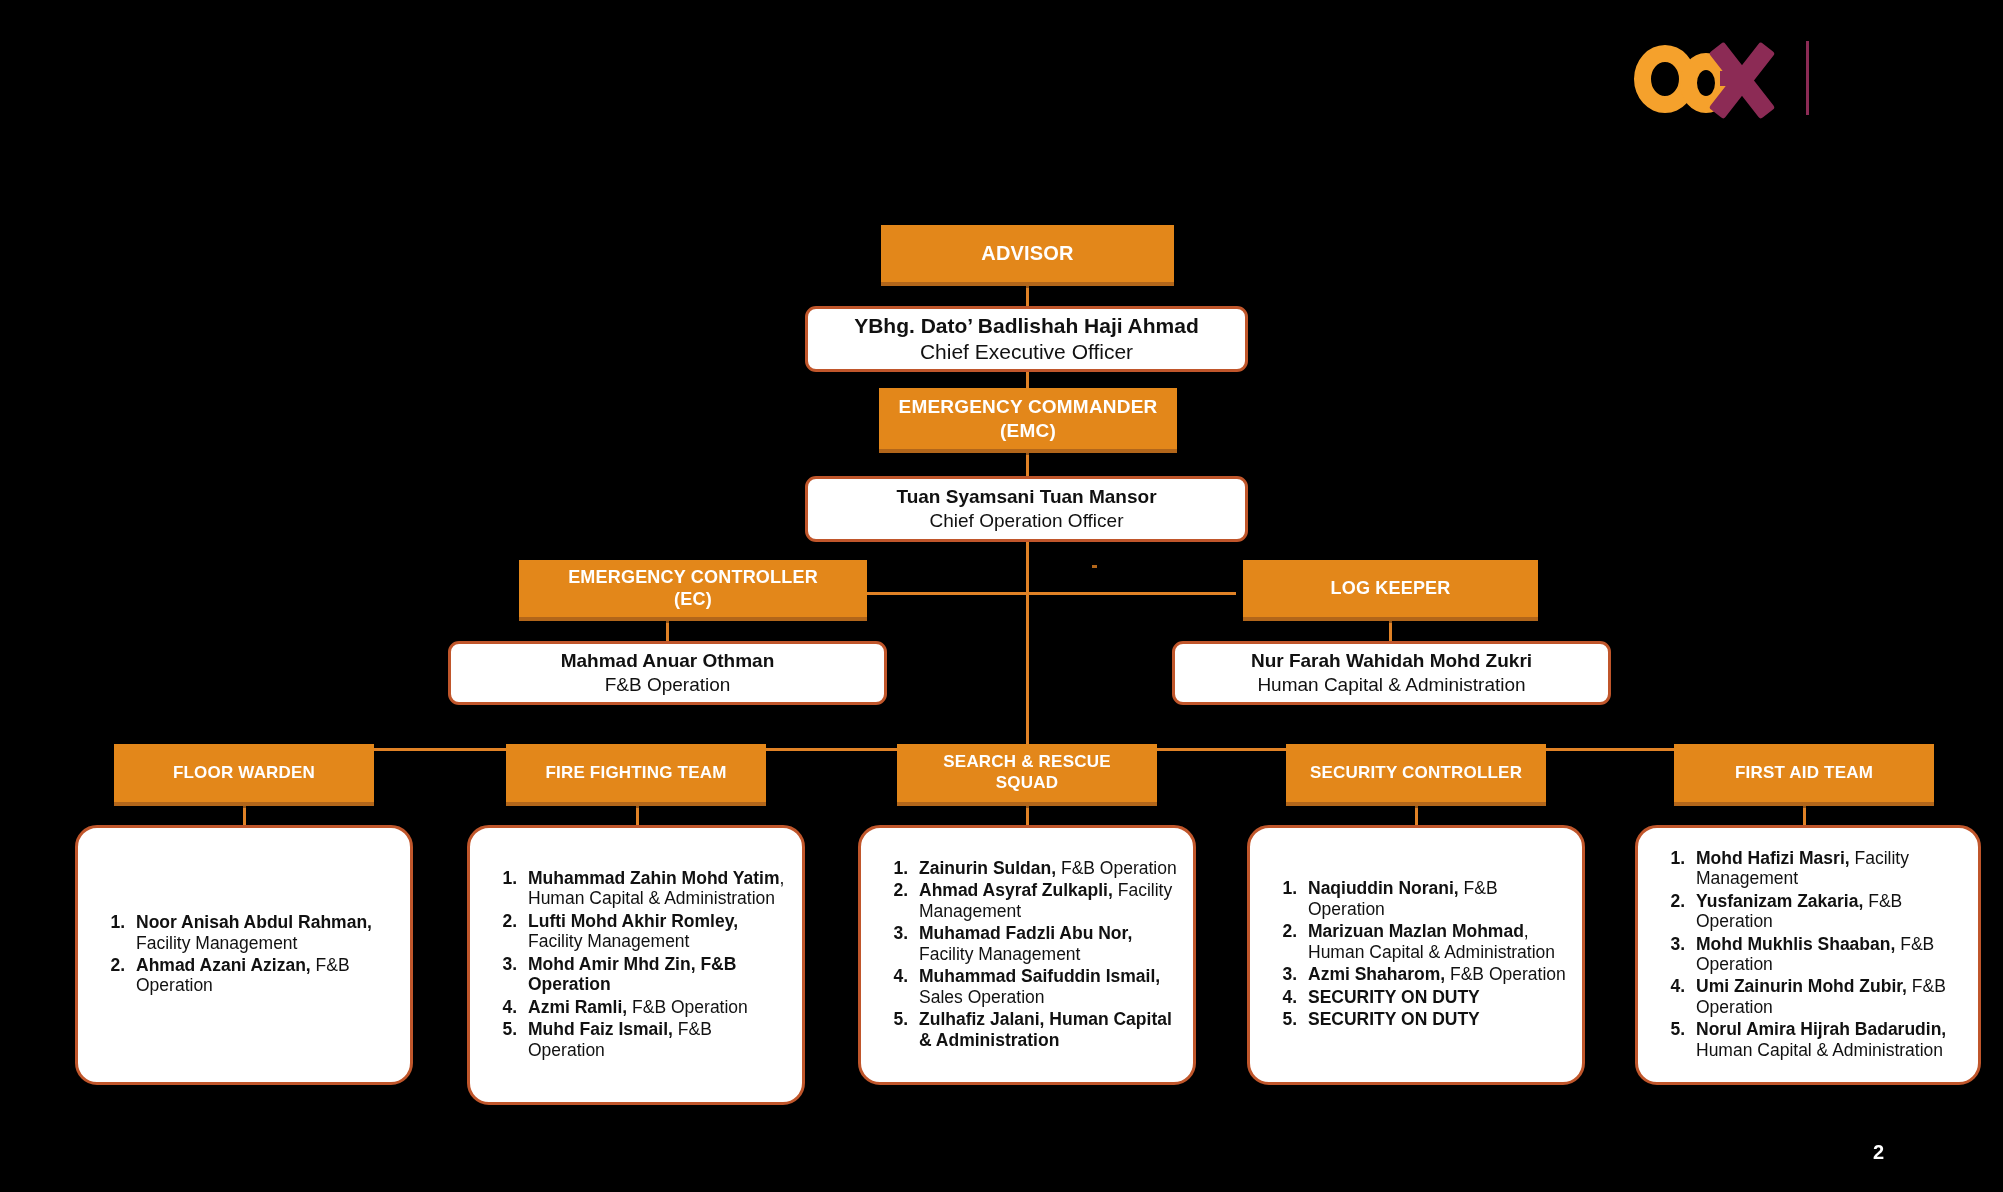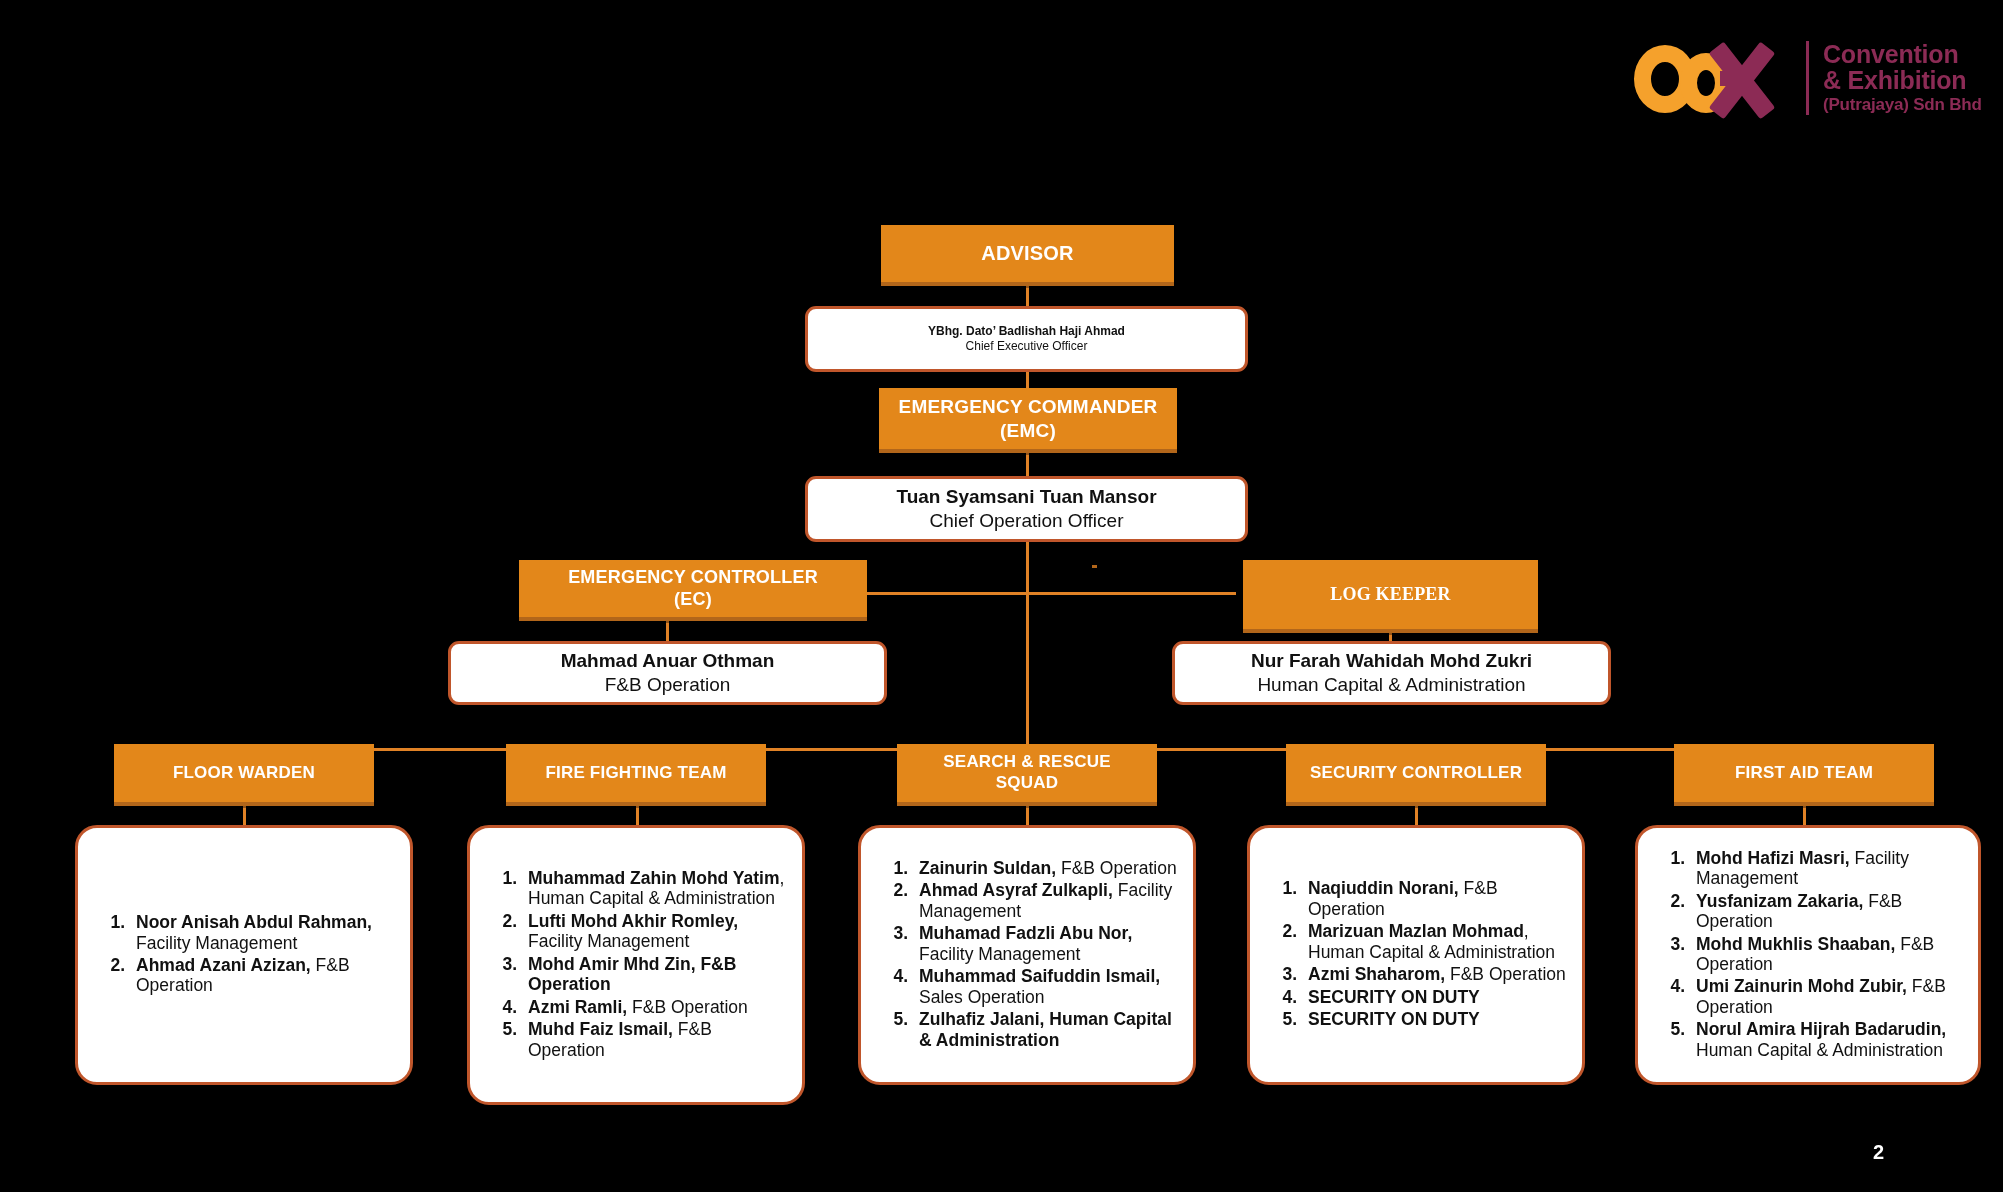--- a/index.html
+++ b/index.html
@@ -172,25 +172,20 @@
 
 <div id="logo">
   <div id="logo-mark">
     <div class="co-c"></div>
     <div class="co-o"></div>
     <div class="x-stroke x-a"></div>
     <div class="x-stroke x-b"></div>
     <div class="dash"></div>
   </div>
   <div id="logo-divider"></div>
-  <div id="logo-words">
-    <div class="l1">Convention</div>
-    <div class="l2">&amp; Exhibition</div>
-    <div class="l3">(Putrajaya) Sdn Bhd</div>
-  </div>
 </div>
 
 <div class="conn" style="left:1026px; top:286px; width:3px; height:26px;"></div>
 
 <div class="conn" style="left:1026px; top:372px; width:3px; height:22px;"></div>
 
 <div class="conn" style="left:1026px; top:452px; width:3px; height:26px;"></div>
 
 <div class="conn" style="left:1026px; top:540px; width:3px; height:210px;"></div>
 
@@ -213,21 +208,21 @@
 <div class="conn" style="left:1026px; top:806px; width:3px; height:22px;"></div>
 <div class="conn" style="left:1415px; top:806px; width:3px; height:22px;"></div>
 <div class="conn" style="left:1803px; top:806px; width:3px; height:22px;"></div>
 
 <div id="dot-artifact"></div>
 
 <div class="node hdr" style="left:881px; top:225px; width:293px; height:61px; font-size:20px;">
   <span>ADVISOR</span>
 </div>
 
-<div class="node namebox" style="left:805px; top:306px; width:443px; height:66px; font-size:12px;">
+<div class="node namebox" style="left:805px; top:306px; width:443px; height:66px; font-size:21px;">
   <span class="nm">YBhg. Dato’ Badlishah Haji Ahmad</span>
   <span class="dept">Chief Executive Officer</span>
 </div>
 
 <div class="node hdr" style="left:879px; top:388px; width:298px; height:65px; font-size:19px; flex-direction:column;">
   <span>EMERGENCY COMMANDER</span>
   <span>(EMC)</span>
 </div>
 
 <div class="node namebox" style="left:805px; top:476px; width:443px; height:66px; font-size:19px;">
@@ -238,21 +233,21 @@
 <div class="node hdr" style="left:519px; top:560px; width:348px; height:61px; font-size:18px; flex-direction:column;">
   <span>EMERGENCY CONTROLLER</span>
   <span>(EC)</span>
 </div>
 
 <div class="node namebox" style="left:448px; top:641px; width:439px; height:64px; font-size:19px;">
   <span class="nm">Mahmad Anuar Othman</span>
   <span class="dept">F&amp;B Operation</span>
 </div>
 
-<div class="node hdr" style="left:1243px; top:560px; width:295px; height:73px; font-size:18px;font-family:Liberation Serif, serif;">
+<div class="node hdr" style="left:1243px; top:560px; width:295px; height:61px; font-size:18px;">
   <span>LOG KEEPER</span>
 </div>
 
 <div class="node namebox" style="left:1172px; top:641px; width:439px; height:64px; font-size:19px;">
   <span class="nm">Nur Farah Wahidah Mohd Zukri</span>
   <span class="dept">Human Capital &amp; Administration</span>
 </div>
 
 <div class="node hdr" style="left:114px; top:744px; width:260px; height:62px; font-size:17px; flex-direction:column;">
   <span>FLOOR WARDEN</span>

